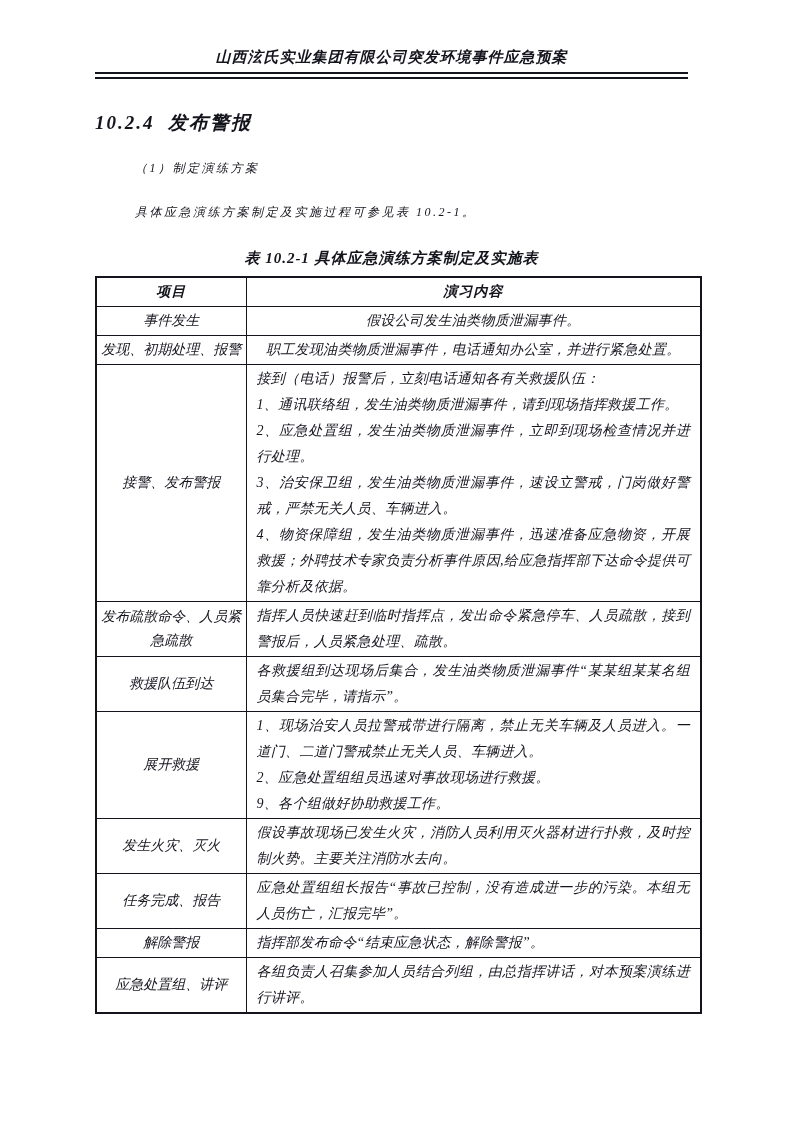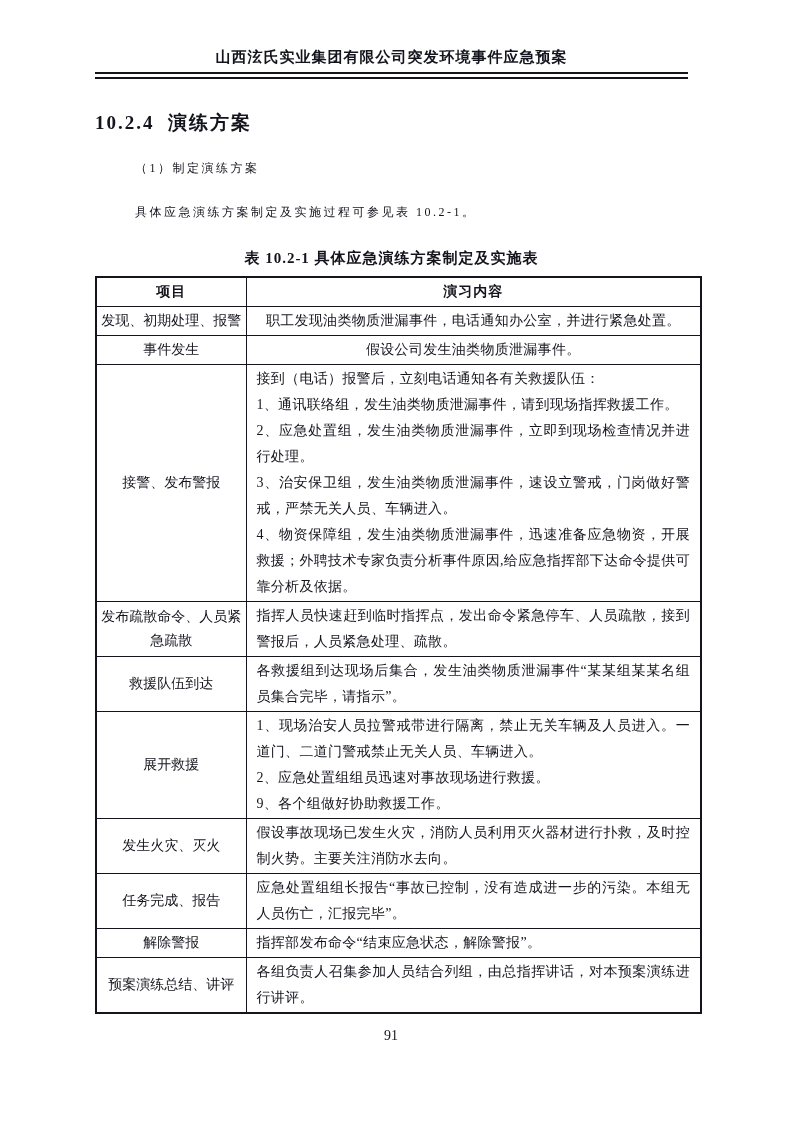--- a/index.html
+++ b/index.html
@@ -8,20 +8,21 @@
     width: 794px; height: 1123px;
     background: #ffffff;
     font-family: "Liberation Serif", "DejaVu Serif", serif;
     color: #14141d;
     overflow: hidden;
   }
   .page {
     position: relative;
     width: 782px; height: 1123px;
     padding: 48px 94px 0 95px;
+    font-style: italic;
   }
   .doc-header-title {
     text-align: center;
     font-weight: bold;
     font-size: 15px;
     letter-spacing: 1px;
     line-height: 18px;
   }
   .doc-header-rule {
     margin-top: 6px;
@@ -93,50 +94,50 @@
 </head>
 <body>
 
 <div class="page">
 
   <div>
     <div class="doc-header-title">山西泫氏实业集团有限公司突发环境事件应急预案</div>
     <div class="doc-header-rule"></div>
   </div>
 
-  <h1 class="section-heading">10.2.4  演练方案</h1>
+  <h1 class="section-heading">10.2.4  发布警报</h1>
 
   <p class="body-line">（1）制定演练方案</p>
 
   <p class="body-line">具体应急演练方案制定及实施过程可参见表 10.2-1。</p>
 
   <div class="table-caption">表 10.2-1  具体应急演练方案制定及实施表</div>
 
   <table class="drill-table">
     <colgroup>
       <col style="width:150px">
       <col style="width:455px">
     </colgroup>
     <thead>
       <tr>
         <th>项目</th>
         <th>演习内容</th>
       </tr>
     </thead>
     <tbody id="table-body">
         <tr>
+          <td class="label-cell">事件发生</td>
+          <td class="content-cell center">
+            <p>假设公司发生油类物质泄漏事件。</p>
+          </td>
+        </tr>
+        <tr>
           <td class="label-cell">发现、初期处理、报警</td>
           <td class="content-cell center">
             <p>职工发现油类物质泄漏事件，电话通知办公室，并进行紧急处置。</p>
-          </td>
-        </tr>
-        <tr>
-          <td class="label-cell">事件发生</td>
-          <td class="content-cell center">
-            <p>假设公司发生油类物质泄漏事件。</p>
           </td>
         </tr>
         <tr>
           <td class="label-cell">接警、发布警报</td>
           <td class="content-cell">
             <p>接到（电话）报警后，立刻电话通知各有关救援队伍：</p>
             <p>1、通讯联络组，发生油类物质泄漏事件，请到现场指挥救援工作。</p>
             <p>2、应急处置组，发生油类物质泄漏事件，立即到现场检查情况并进行处理。</p>
             <p>3、治安保卫组，发生油类物质泄漏事件，速设立警戒，门岗做好警戒，严禁无关人员、车辆进入。</p>
             <p>4、物资保障组，发生油类物质泄漏事件，迅速准备应急物资，开展救援；外聘技术专家负责分析事件原因,给应急指挥部下达命令提供可靠分析及依据。</p>
@@ -174,23 +175,22 @@
             <p>应急处置组组长报告“事故已控制，没有造成进一步的污染。本组无人员伤亡，汇报完毕”。</p>
           </td>
         </tr>
         <tr>
           <td class="label-cell">解除警报</td>
           <td class="content-cell">
             <p>指挥部发布命令“结束应急状态，解除警报”。</p>
           </td>
         </tr>
         <tr>
-          <td class="label-cell">预案演练总结、讲评</td>
+          <td class="label-cell">应急处置组、讲评</td>
           <td class="content-cell">
             <p>各组负责人召集参加人员结合列组，由总指挥讲话，对本预案演练进行讲评。</p>
           </td>
         </tr>
       </tbody>
   </table>
 
-  <div class="page-number">91</div>
 
 </div>
 
 </body></html>

